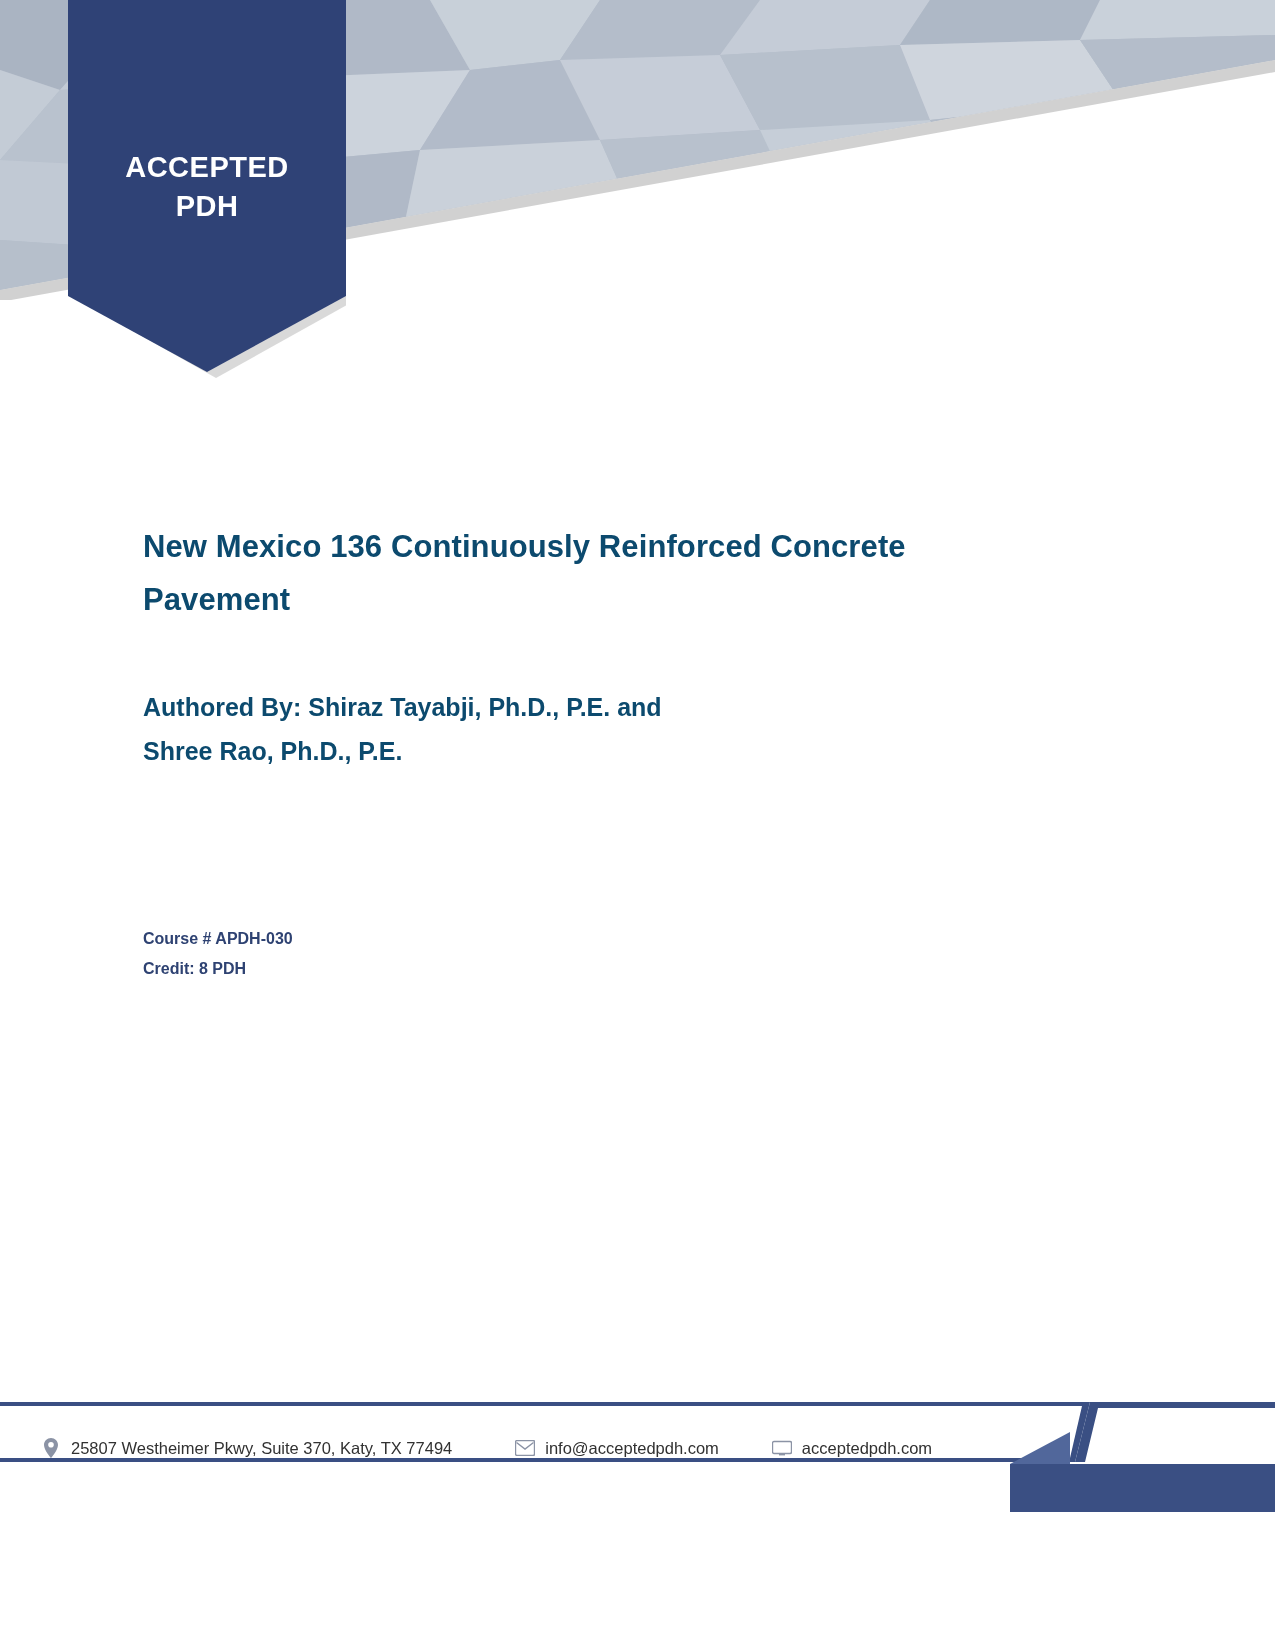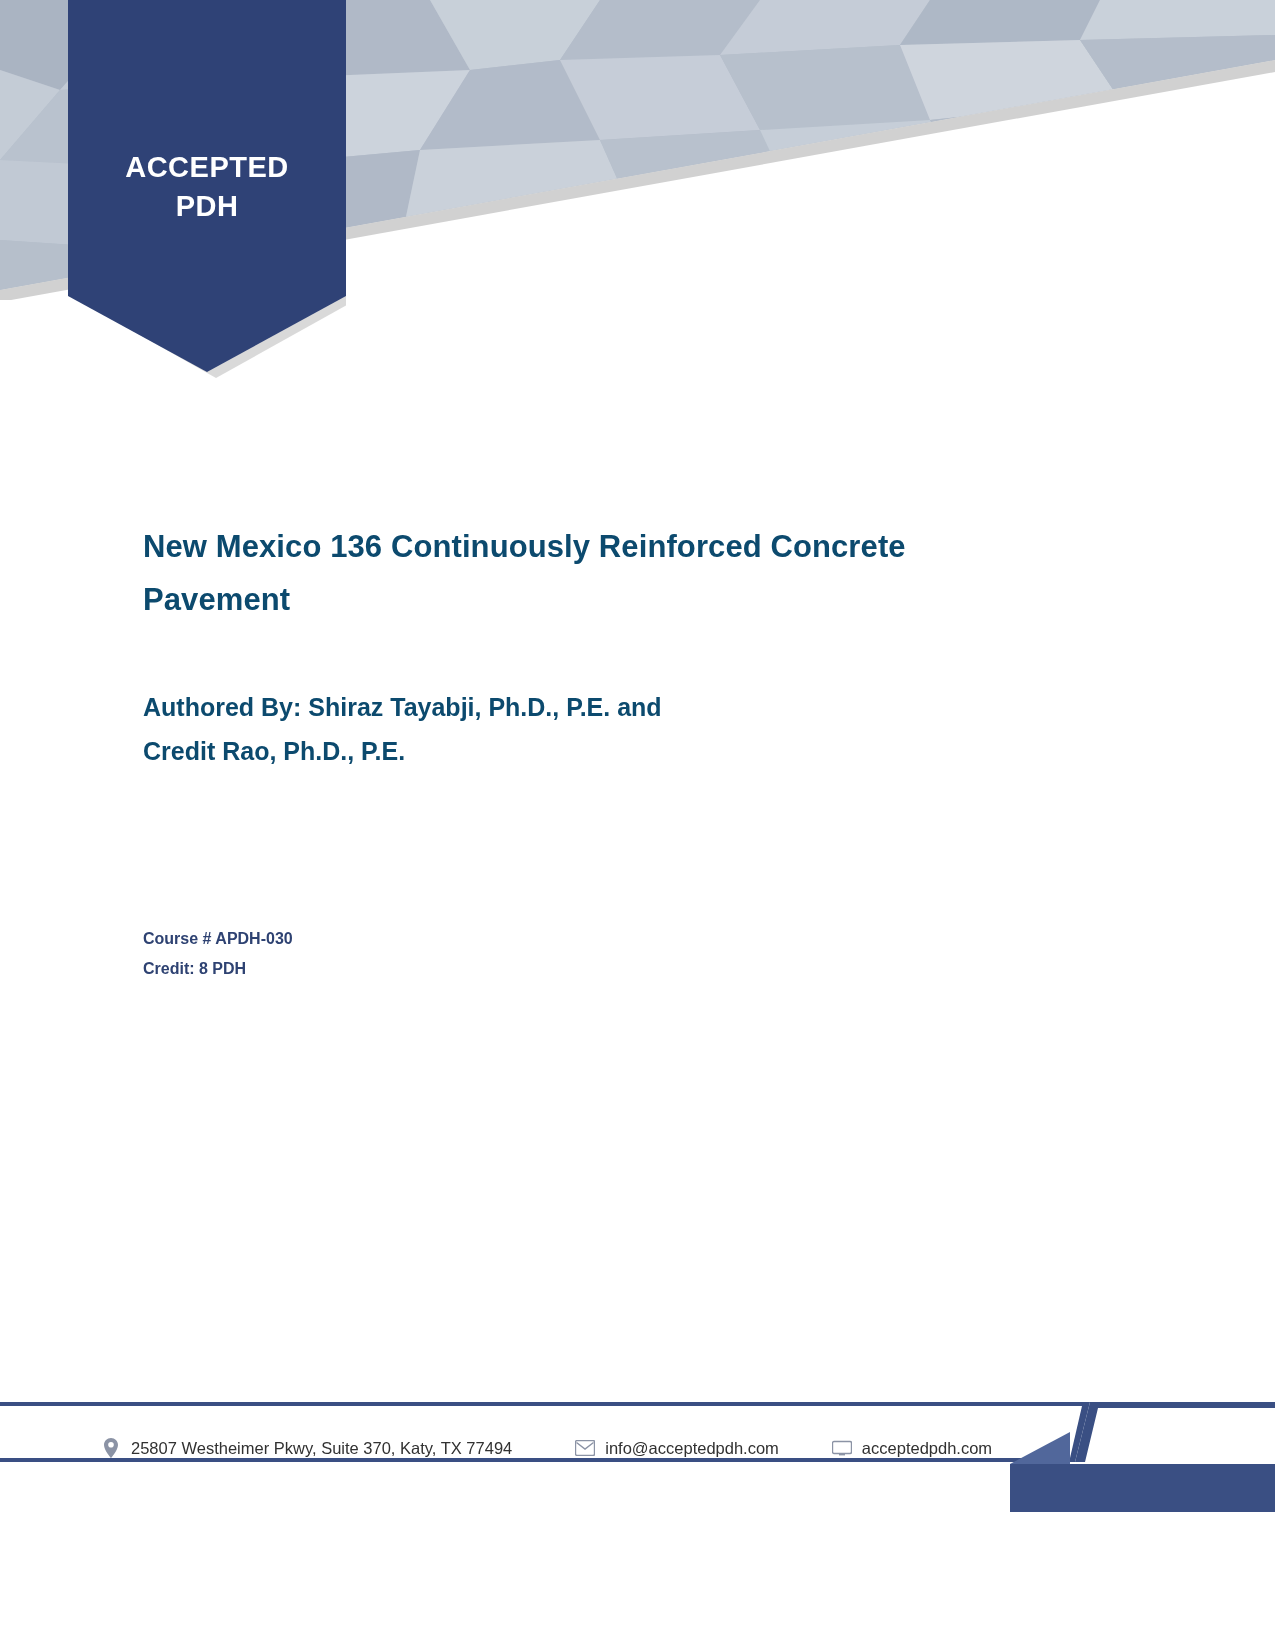--- a/index.html
+++ b/index.html
@@ -109,21 +109,21 @@
     height: 110px;
   }
   .footer-items {
     position: absolute;
     left: 0;
     top: 28px;
     width: 1100px;
     height: 60px;
     display: flex;
     align-items: center;
-    padding-left: 100px;
+    padding-left: 40px;
     box-sizing: border-box;
     gap: 0;
   }
   .footer-item {
     display: flex;
     align-items: center;
     color: #313131;
     font-size: 16.5px;
     white-space: nowrap;
   }
@@ -196,21 +196,21 @@
     <div>ACCEPTED</div>
     <div>PDH</div>
   </div>
 </div>
 
 <div class="content">
   <h1 class="doc-title">New Mexico 136 Continuously Reinforced Concrete Pavement</h1>
 
   <div class="authors">
     <div>Authored By: Shiraz Tayabji, Ph.D., P.E. and</div>
-    <div>Credit Rao, Ph.D., P.E.</div>
+    <div>Shree Rao, Ph.D., P.E.</div>
   </div>
 
   <div class="course-block">
     <div>Course # APDH-030</div>
     <div>Credit: 8 PDH</div>
   </div>
 </div>
 
 <div class="footer">
   <svg class="footer-band" viewBox="0 0 1275 110" preserveAspectRatio="none">

